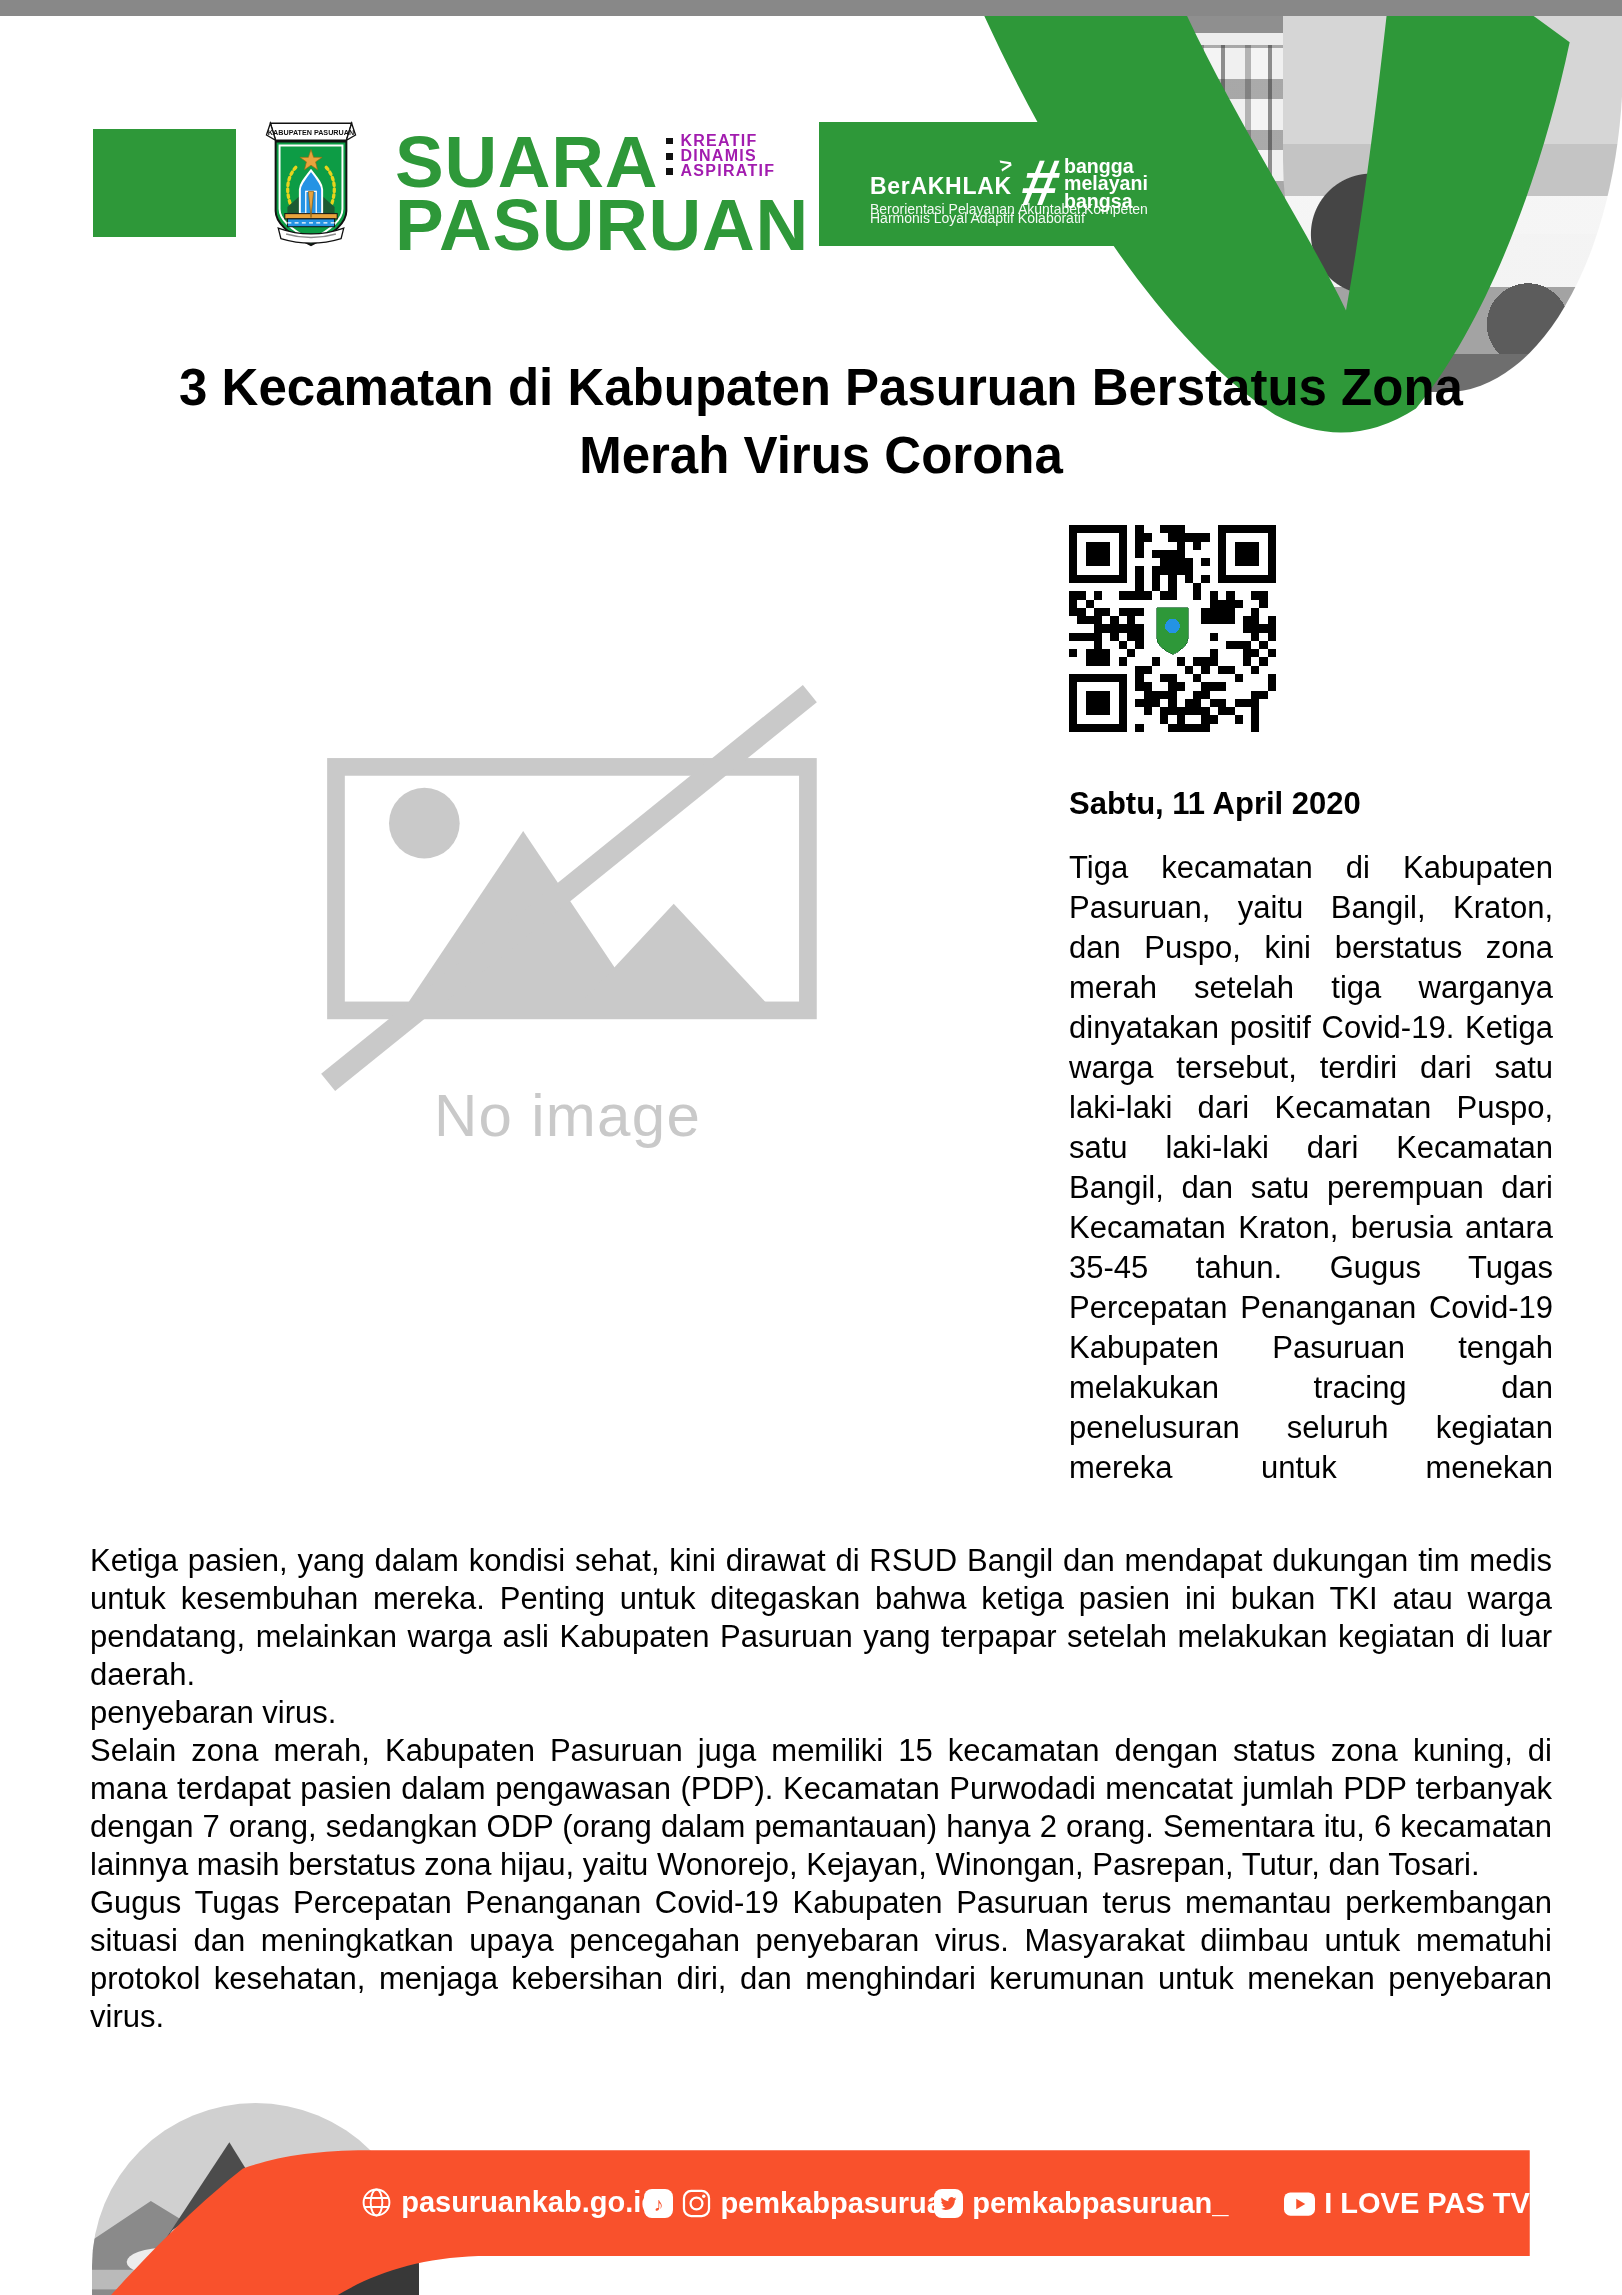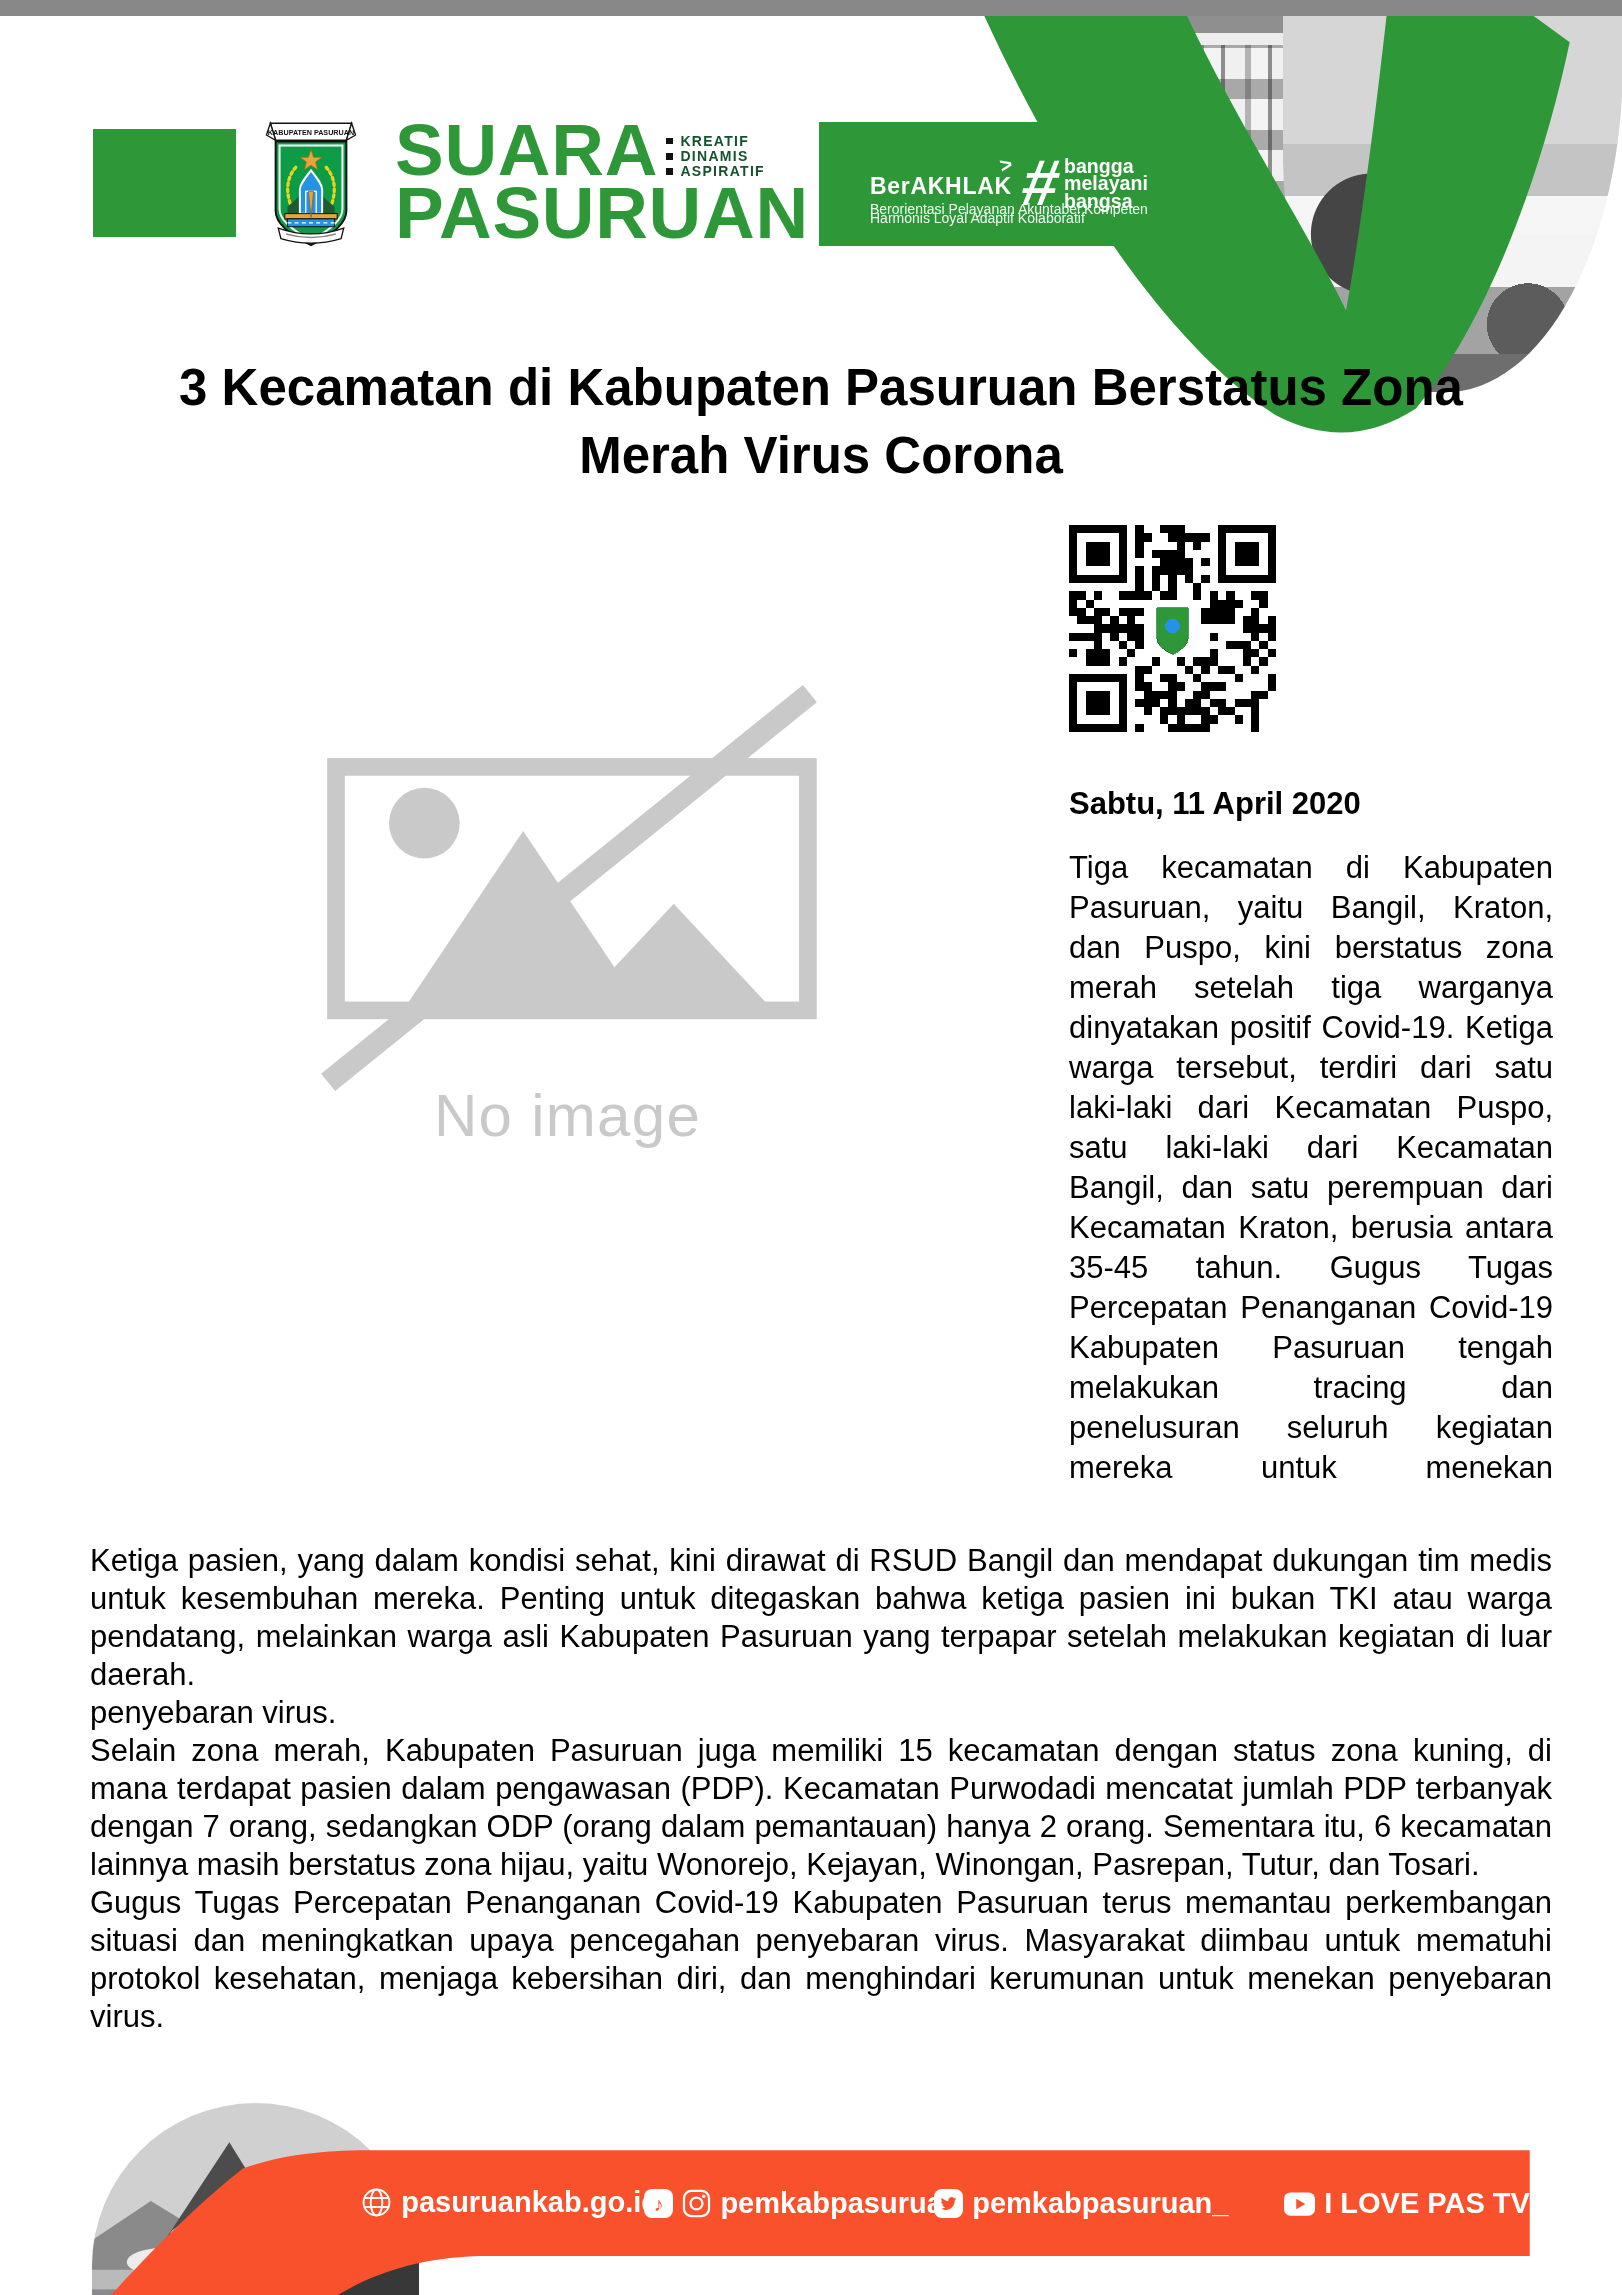--- a/index.html
+++ b/index.html
@@ -9,25 +9,25 @@
   }
   html,body{margin:0;padding:0;background:#888;}
   #page{
     position:relative;width:1623px;height:2295px;background:#fff;
     font-family:"Liberation Sans","DejaVu Sans",sans-serif;
     overflow:hidden;margin:16px auto;text-decoration:underline;
   }
   
   .green-rect{position:absolute;left:93px;top:113px;width:143px;height:108px;background:var(--green);}
   .crest{position:absolute;left:265px;top:102px;width:92px;height:131px;}
-  .brand{position:absolute;left:395px;top:102px;line-height:63px;font-weight:bold;color:var(--green);font-size:73px;letter-spacing:0.7px;white-space:nowrap;}
+  .brand{position:absolute;left:395px;top:114px;line-height:63px;font-weight:bold;color:var(--green);font-size:73px;letter-spacing:0.7px;white-space:nowrap;}
   .tagline{position:absolute;left:666px;top:118px;}
   .tag-row{display:flex;align-items:center;height:14.4px;margin-bottom:0.7px;}
   .tag-bullet{width:6.5px;height:6.5px;background:#111;margin-right:7.9px;flex:none;}
-  .tag-text{font-size:14px;font-weight:bold;color:#14532d;letter-spacing:1.3px;}
+  .tag-text{font-size:16px;font-weight:bold;color:#a21caf;letter-spacing:1.3px;}
   
   .photo1{
     position:absolute;left:1178px;top:0;width:216px;height:236px;
     background:
       linear-gradient(180deg,#8f8f8f 0 17px,#ededed 17px 29px,rgba(0,0,0,0) 29px),
       repeating-linear-gradient(0deg, rgba(50,50,50,.38) 0 19.6px, rgba(0,0,0,0) 19.6px 51px),
       repeating-linear-gradient(90deg,#f0f0f0 0 19.6px,#b3b3b3 19.6px 26px,#f4f4f4 26px 43px,#8d8d8d 43px 47px),
       #cfcfcf;
     clip-path:polygon(0 0,100% 0,100% 46%,56% 100%,0 58%);
   }

